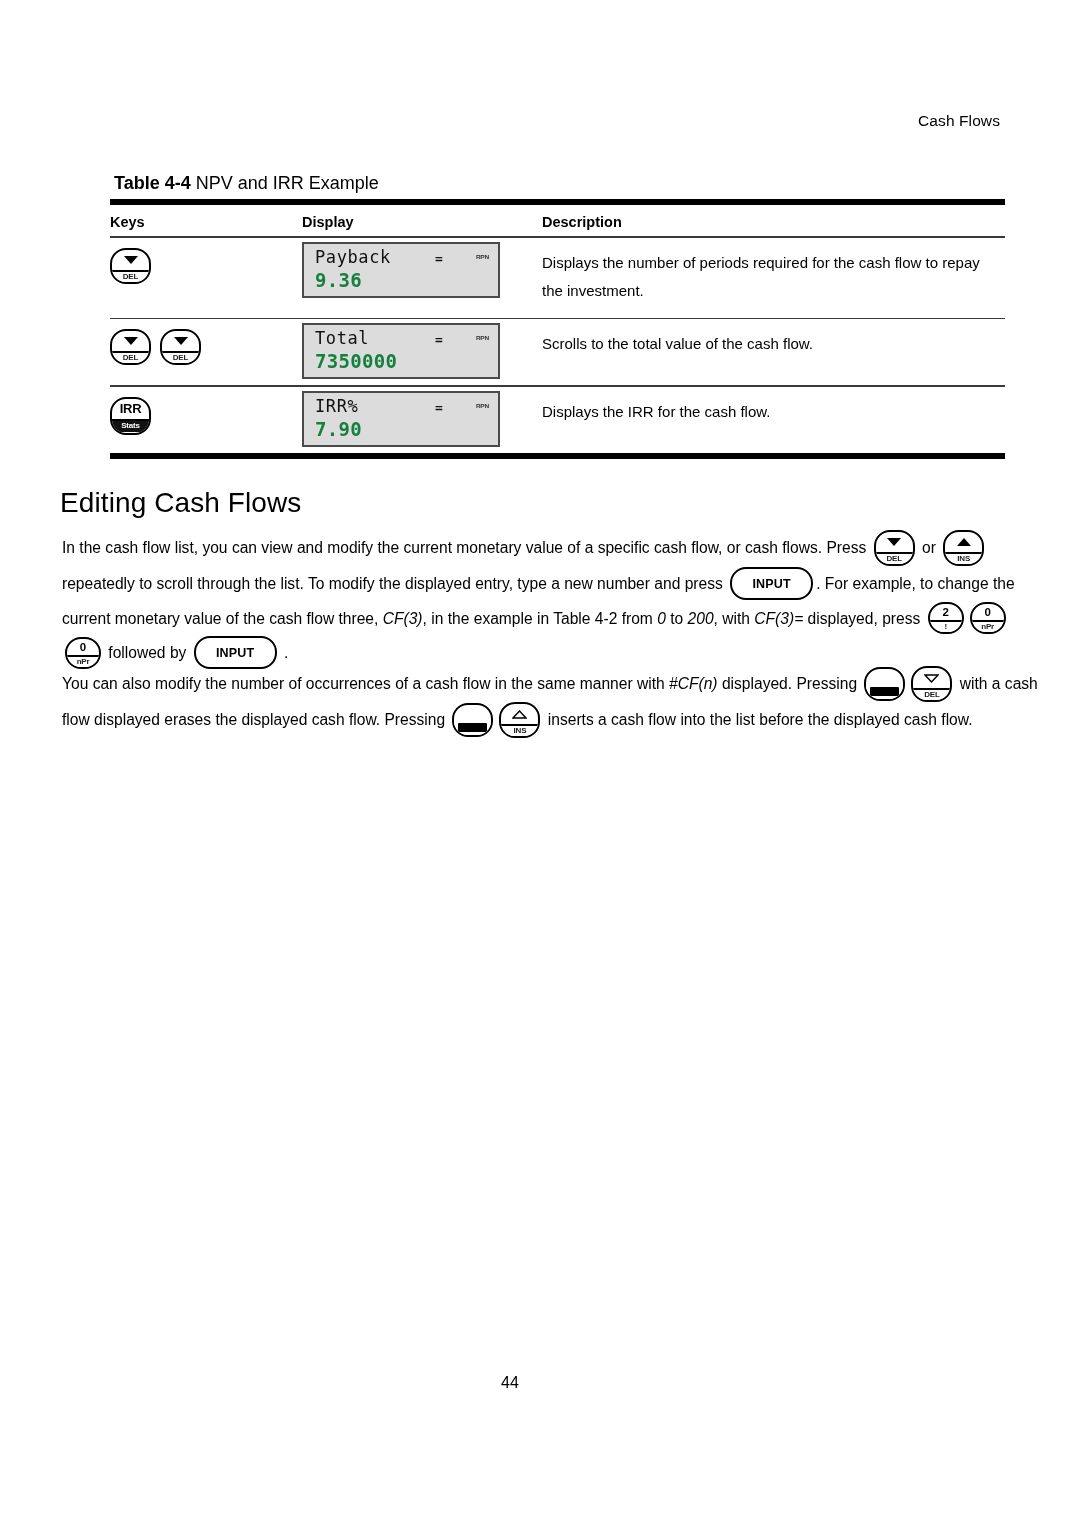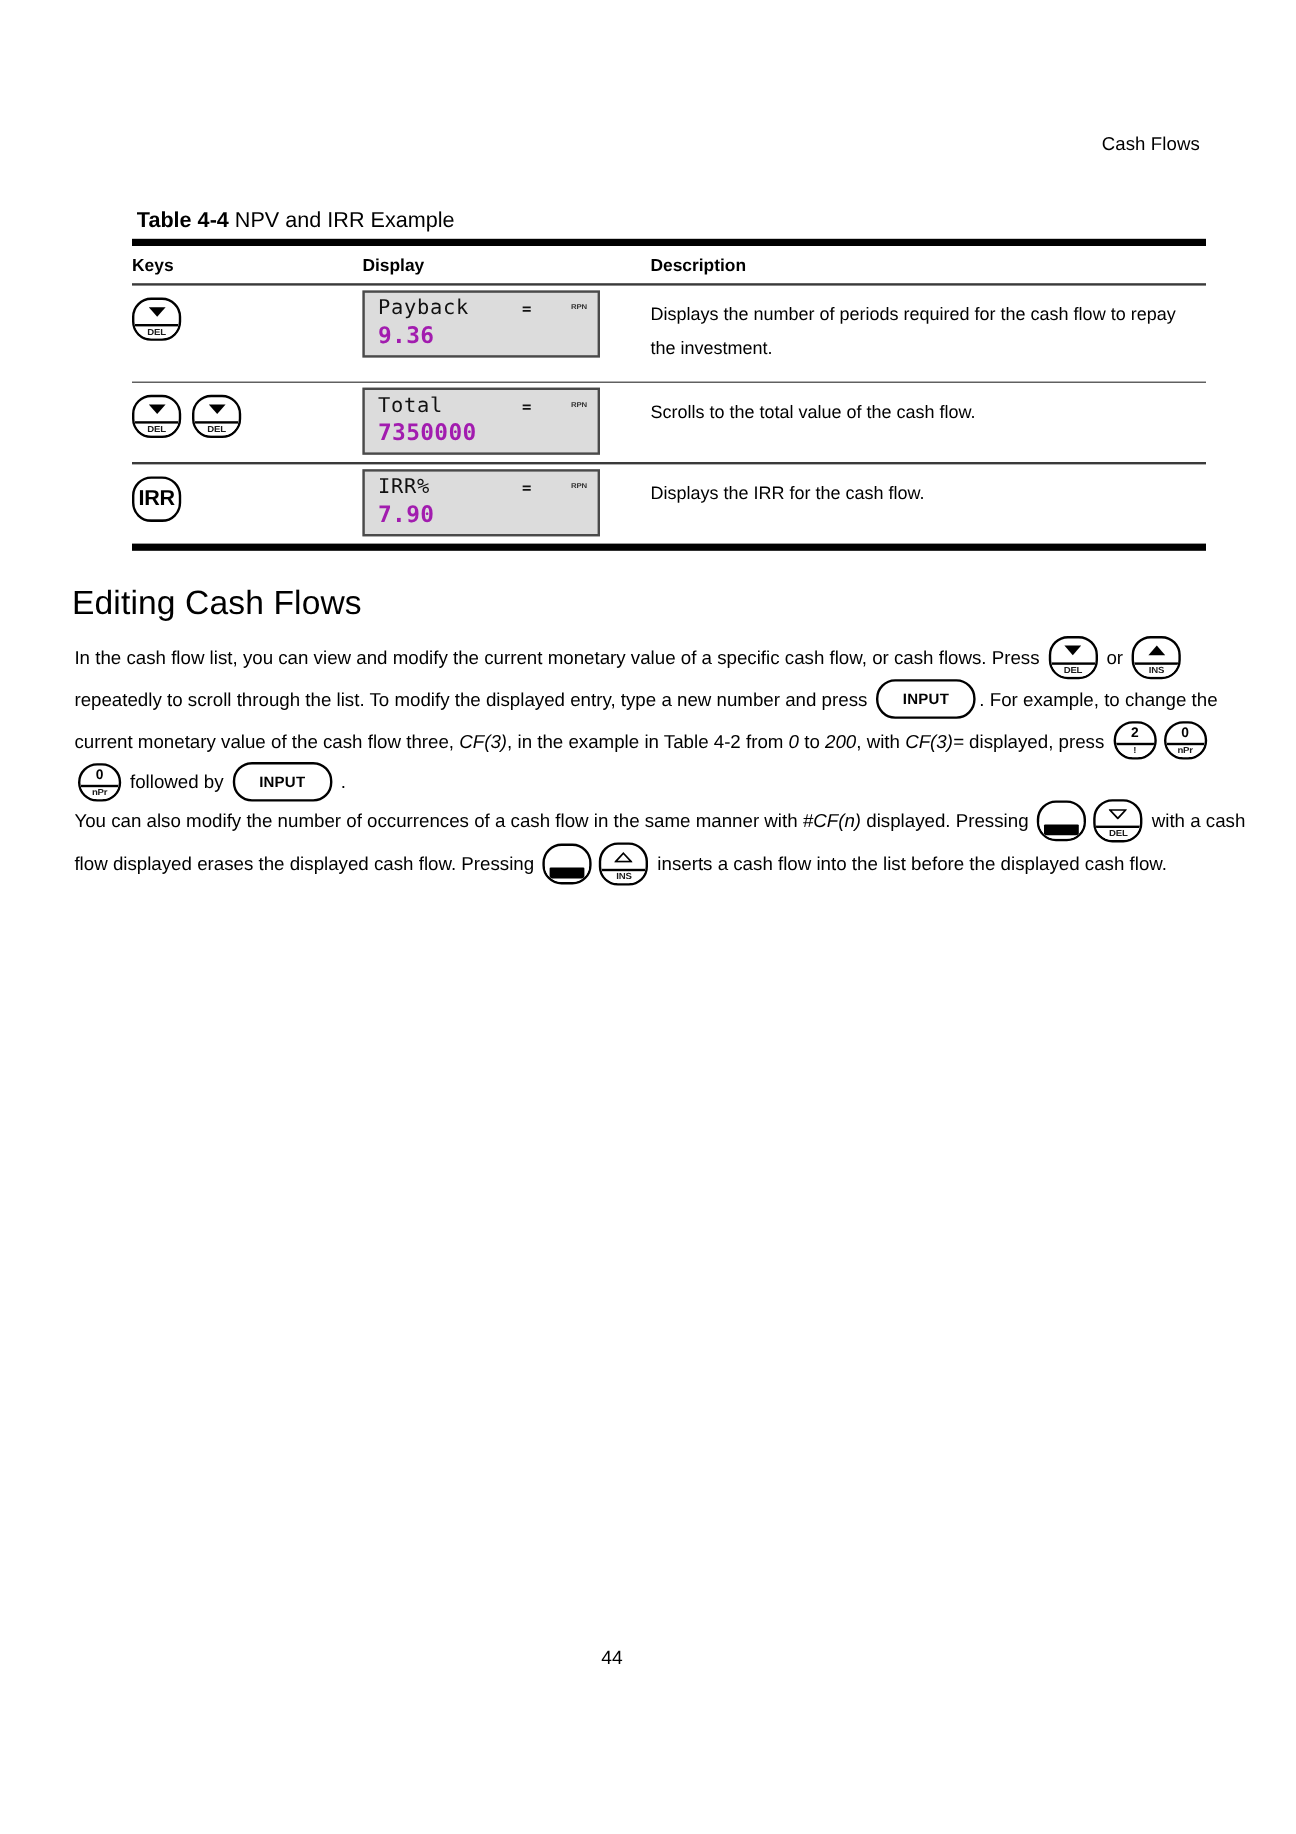--- a/index.html
+++ b/index.html
@@ -164,22 +164,22 @@
   .key.k-arrow {
     width: 41px; height: 36px;
   }
   .key.k-arrow .k-top { height: 20px; }
   .key.k-arrow .k-bot { height: 12px; }
 
   .key.k-irr {
     width: 41px; height: 38px;
   }
   .key.k-irr .k-top {
-    height: 34px;
-    font-size: 18px;
+    height: 20px;
+    font-size: 13px;
     font-weight: bold;
     letter-spacing: -0.3px;
   }
   .key.k-irr .k-bot { height: 13px; }
 
   .key.k-num {
     width: 36px; height: 32px;
   }
   .key.k-num .k-top {
     height: 16px;
@@ -248,21 +248,21 @@
     letter-spacing: -0.2px;
     transform: scaleY(0.9);
     font-family: "Liberation Sans", sans-serif;
   }
   .lcd .lcd-line2 {
     position: absolute;
     left: 11px; top: 27px;
     font-size: 19px;
     font-weight: bold;
     letter-spacing: 0.3px;
-    color: #a21caf;
+    color: #15803d;
     line-height: 1;
   }
 
   
   .section-heading {
     position: absolute;
     left: 60px; top: 487px;
     font-size: 28px;
     letter-spacing: 0.1px;
   }

